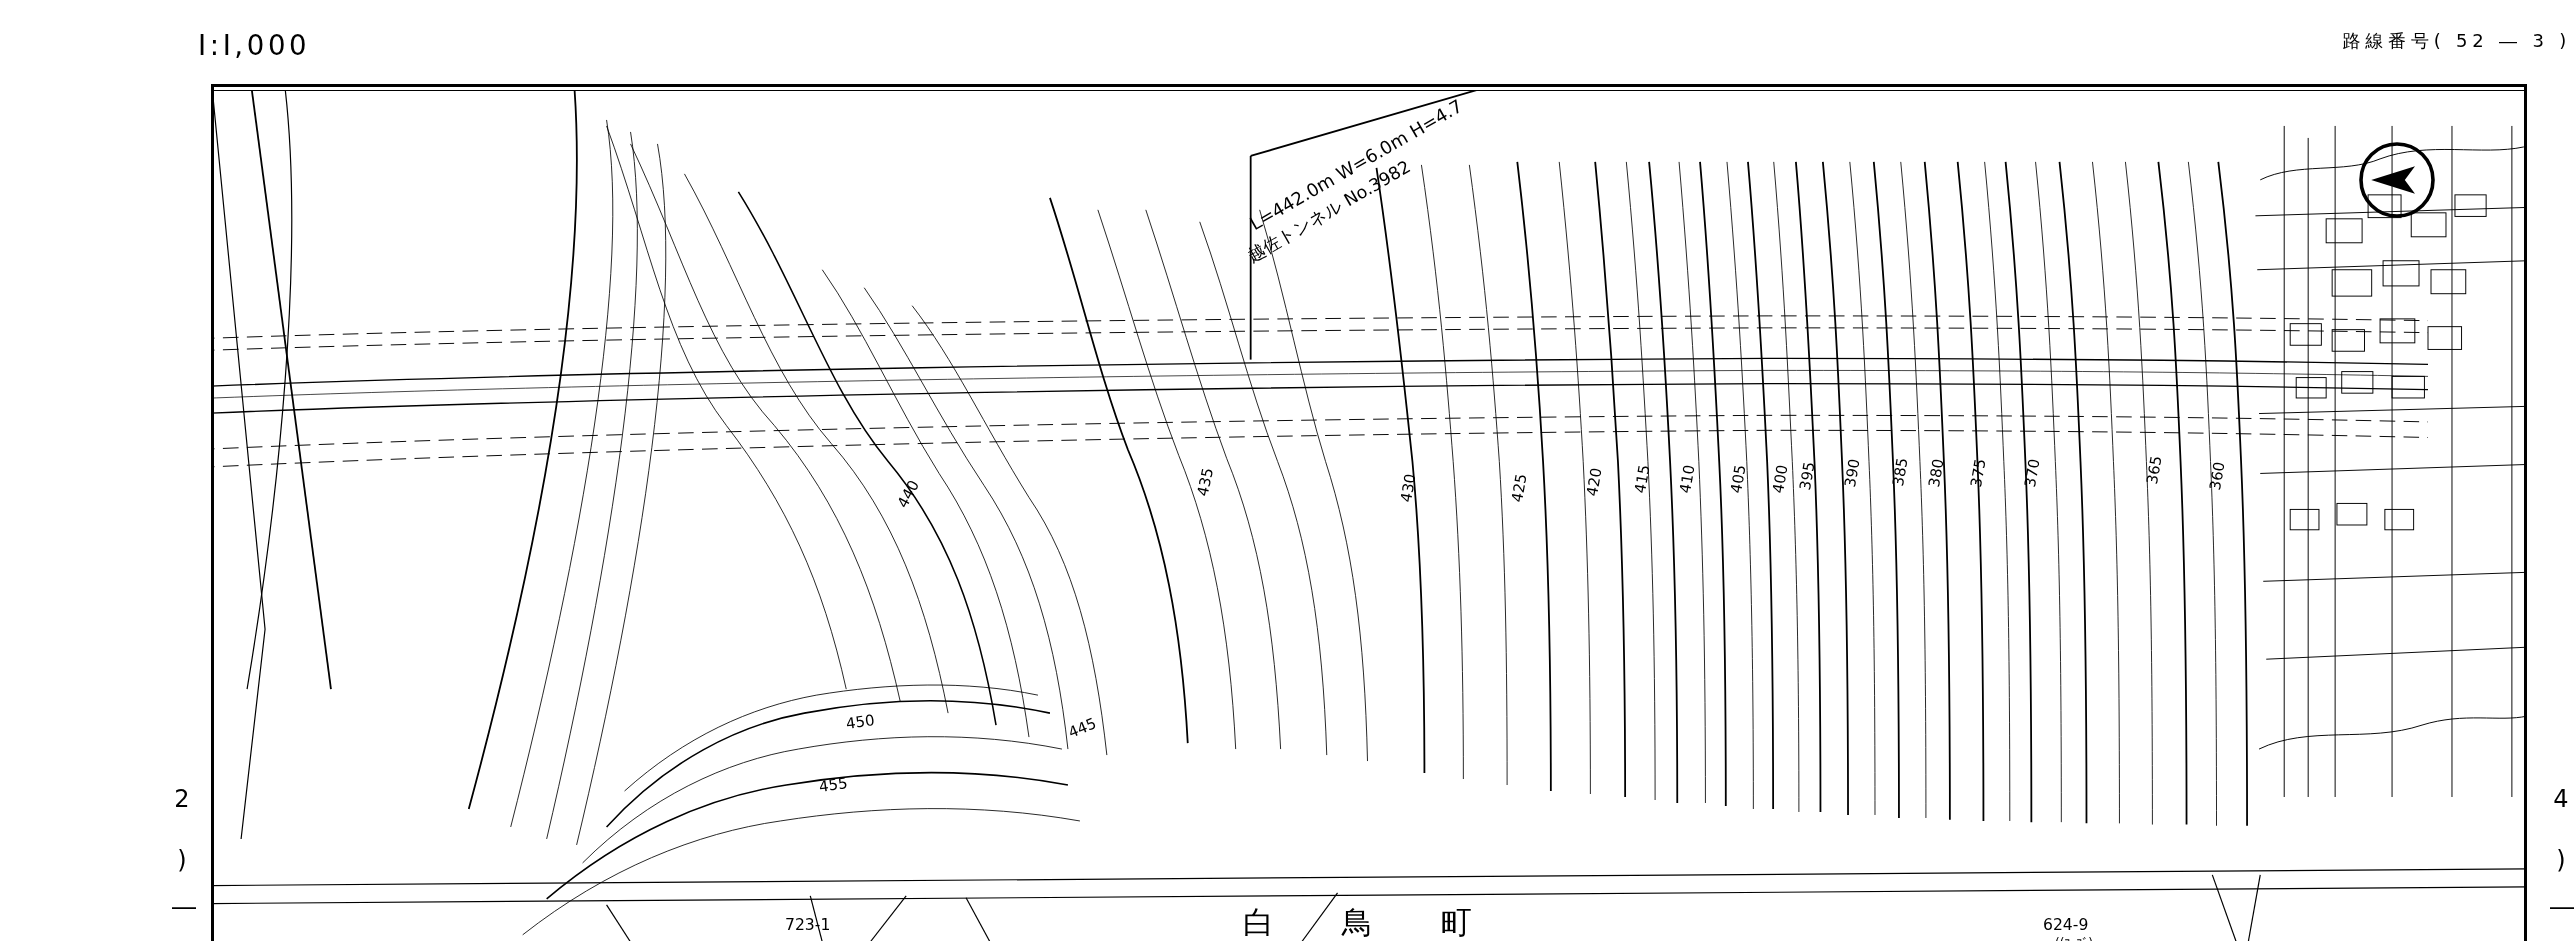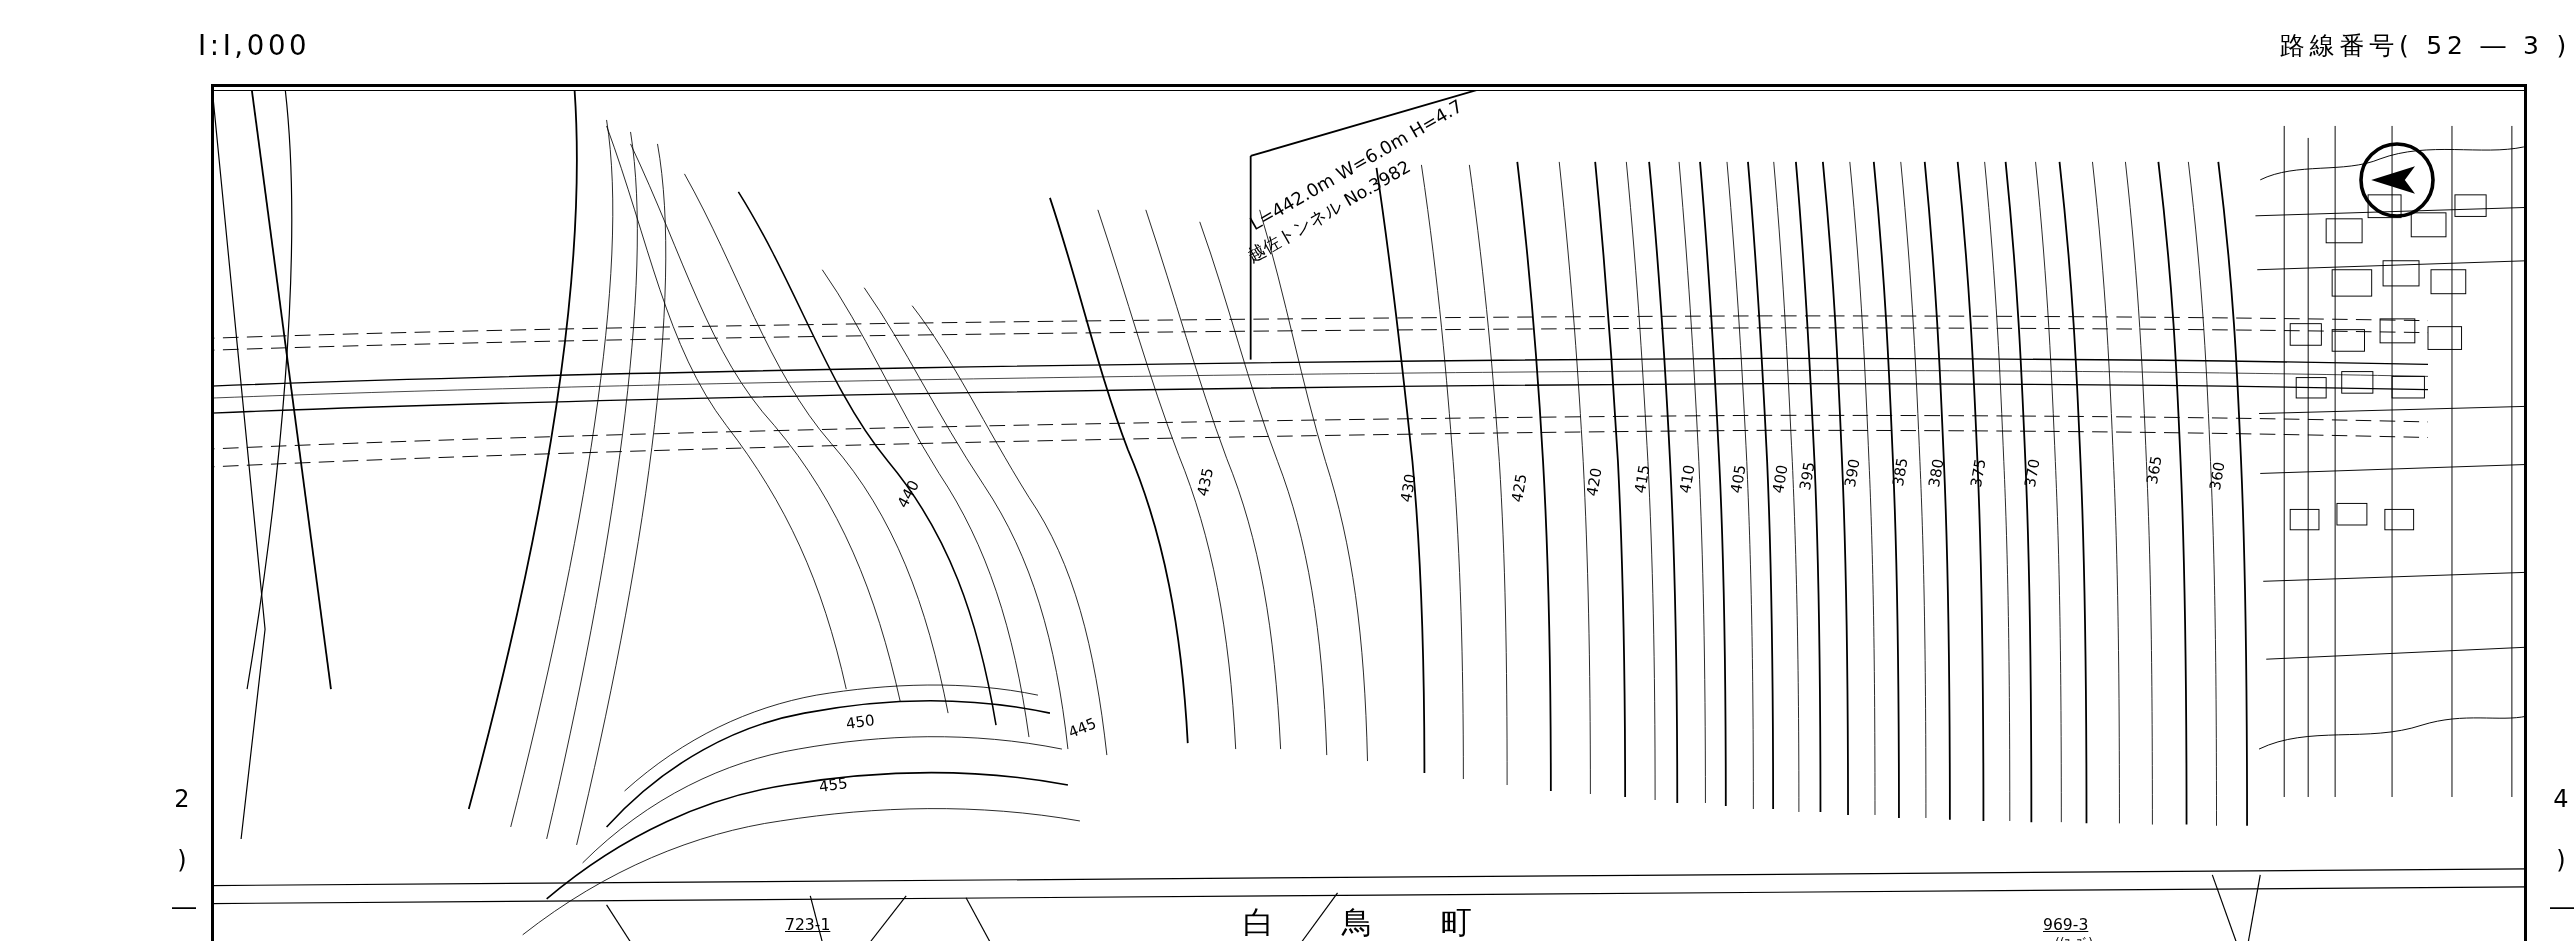--- a/index.html
+++ b/index.html
@@ -40,21 +40,21 @@
     font-size: 36px;
     font-weight: bold;
     letter-spacing: 8.4px;
     white-space: nowrap;
     font-family: "DejaVu Sans", sans-serif;
   }
   #route-number {
     position: absolute;
     right: 45px;
     top: 29px;
-    font-size: 25px;
+    font-size: 18px;
     letter-spacing: 4.8px;
     white-space: nowrap;
     font-family: "DejaVu Sans", sans-serif;
   }
 
   
   #frame-outer {
     position: absolute;
     left: 211px;
     top: 84px;
@@ -135,21 +135,20 @@
     font-size: 31px;
     letter-spacing: 29px;
     font-family: "DejaVu Sans", sans-serif;
     white-space: nowrap;
   }
   .parcel-label {
     position: absolute;
     font-size: 15.6px;
     font-family: "DejaVu Sans", sans-serif;
     white-space: nowrap;
-    text-decoration: underline;
   }
   #parcel-723 { left: 785px; top: 916px; }
   #parcel-624 { left: 2043px; top: 916px; }
   #parcel-624b { left: 2055px; top: 936px; font-size: 12px; }
 
   
   .contour-label {
     position: absolute;
     font-size: 15px;
     font-family: "DejaVu Sans", sans-serif;
@@ -343,15 +342,15 @@
     <div class="contour-label" style="left: 2018px; top: 464px; transform: rotate(-80deg);">370</div>
     <div class="contour-label" style="left: 2140px; top: 461px; transform: rotate(-80deg);">365</div>
     <div class="contour-label" style="left: 2203px; top: 467px; transform: rotate(-80deg);">360</div>
     <div class="contour-label" style="left: 846px; top: 713px; transform: rotate(-8deg);">450</div>
     <div class="contour-label" style="left: 1068px; top: 719px; transform: rotate(-22deg);">445</div>
     <div class="contour-label" style="left: 819px; top: 776px; transform: rotate(-8deg);">455</div>
   </div>
 
 <div id="bottom-town">白 鳥 町</div>
 <div id="parcel-723" class="parcel-label">723-1</div>
-<div id="parcel-624" class="parcel-label">969-3</div>
+<div id="parcel-624" class="parcel-label">624-9</div>
 <div id="parcel-624b" class="parcel-label">((ｺ･ｺﾞ)</div>
 
 
 </body></html>

